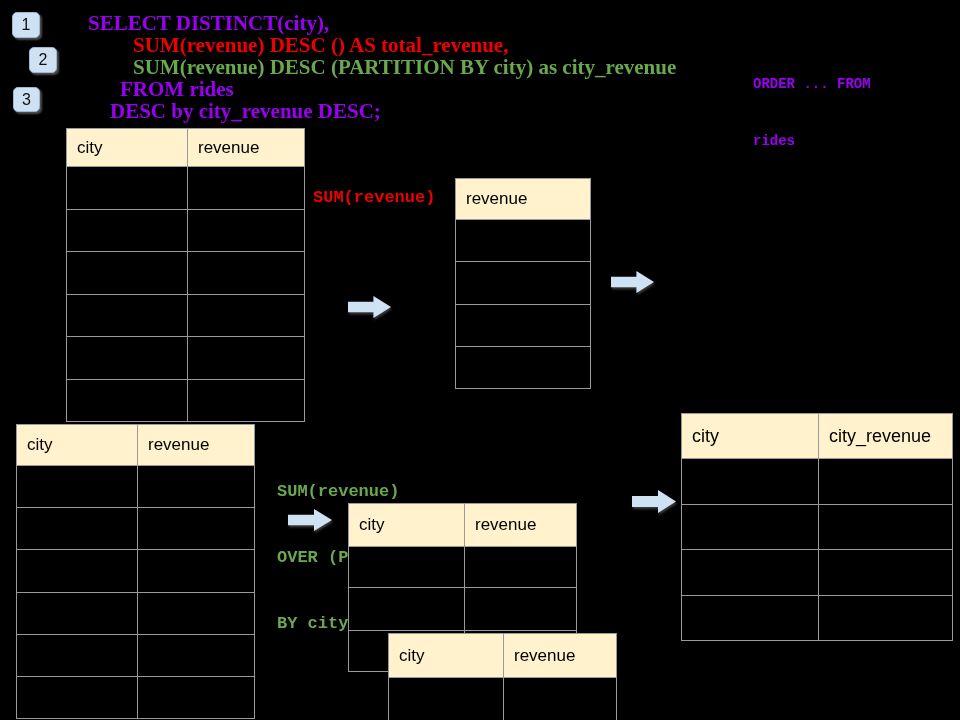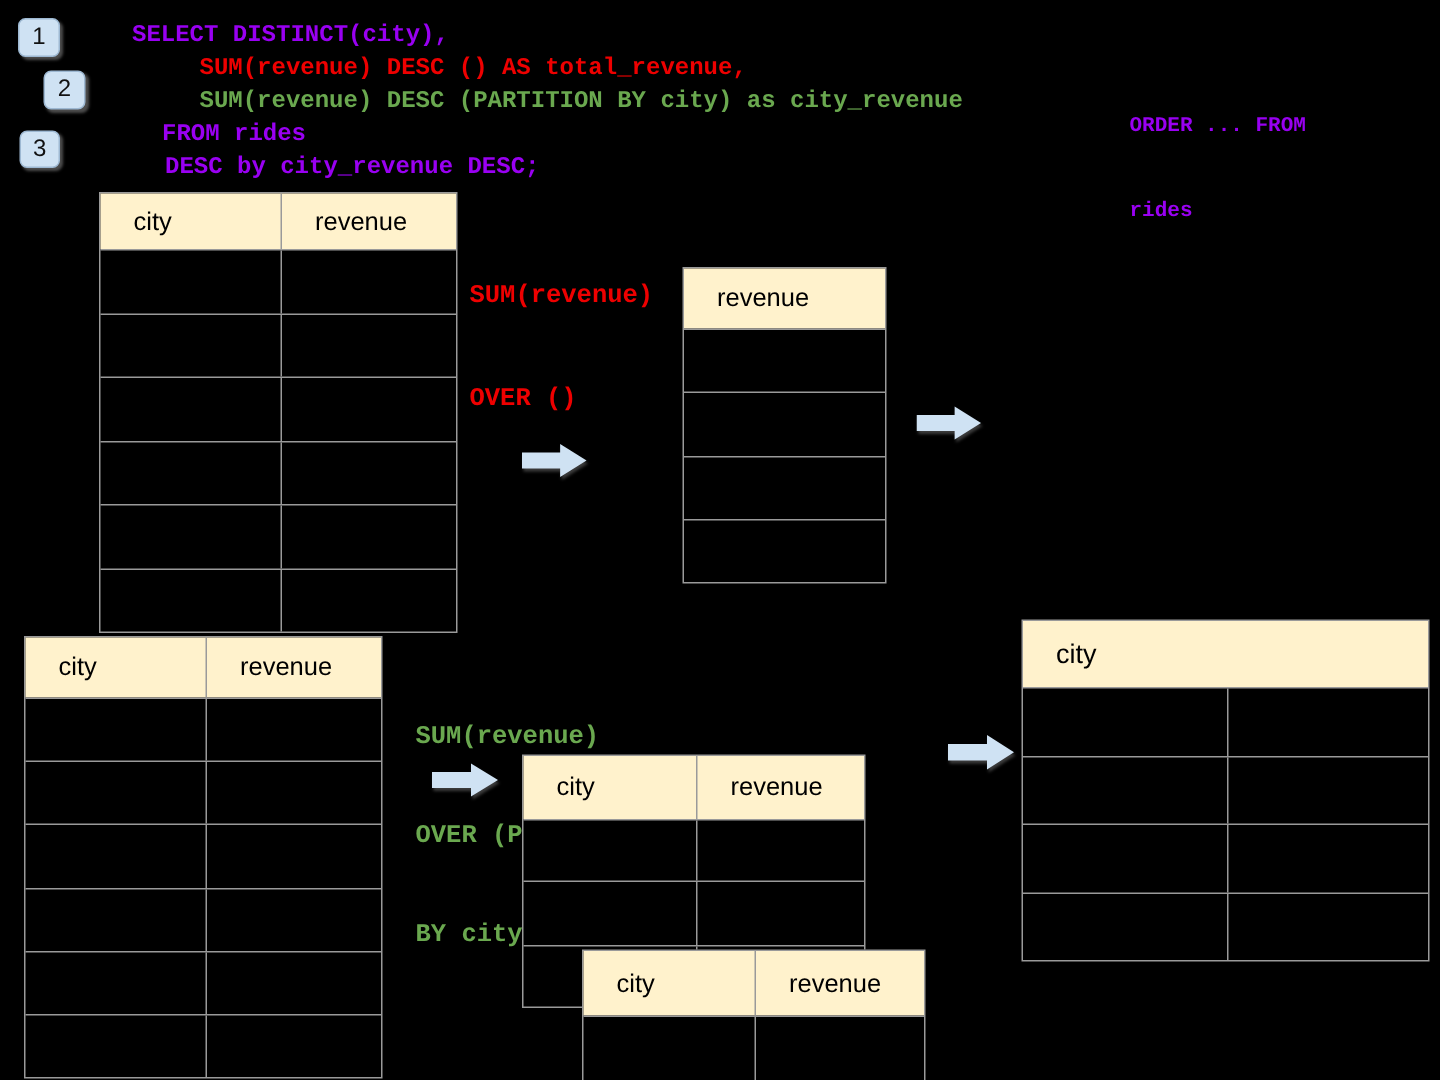--- a/index.html
+++ b/index.html
@@ -6,25 +6,25 @@
   body{
     width:960px;height:720px;
     background:#000000;
     position:relative;
     overflow:hidden;
     font-family:"Liberation Sans",sans-serif;
   }
   
   .code{
     position:absolute;
-    font-family:Liberation Mono, monospace;
+    font-family:Liberation Serif, serif;
     font-weight:bold;
     white-space:pre;
     line-height:18px;
-    font-size:16px;
+    font-size:21px;
   }
   .purple{color:#9900f2;}
   .red{color:#ee0000;}
   .green{color:#6aa84f;}
   
   .badge{
     position:absolute;
     background:#cfe2f3;
     border:1px solid #9db8d2;
     border-radius:5px;
@@ -37,21 +37,21 @@
   
   .tbl{
     position:absolute;
     background:#000000;
     border:1px solid #9a9a9a;
     box-sizing:border-box;
   }
   .thead{display:flex;background:#fff2cc;}
   .th{
     display:flex;align-items:center;
-    padding-left:22px;
+    padding-left:10px;
     color:#000000;
     box-sizing:border-box;
     font-size:17px;
   }
   .th + .th{border-left:1px solid #9a9a9a;}
   .trow{display:flex;border-top:1px solid #9a9a9a;}
   .td{box-sizing:border-box;}
   .td + .td{border-left:1px solid #9a9a9a;}
   
   .arrow{position:absolute;filter:drop-shadow(1px 2px 1px #3c3c3c);}
@@ -61,31 +61,30 @@
 </head>
 <body>
 
 <div class="badge" style="left:12px;top:12px;width:28px;height:26px;">1</div>
 <div class="badge" style="left:29px;top:47px;width:28px;height:26px;">2</div>
 <div class="badge" style="left:13px;top:87px;width:27px;height:25px;">3</div>
 
 <div class="code purple" style="left:88px;top:14px;">SELECT DISTINCT(city),</div>
 <div class="code red" style="left:133px;top:36px;">SUM(revenue) DESC () AS total_revenue,</div>
 <div class="code green" style="left:133px;top:58px;">SUM(revenue) DESC (PARTITION BY city) as city_revenue</div>
-<div class="code purple" style="left:108px;top:80px;">FROM rides</div>
+<div class="code purple" style="left:120px;top:80px;">FROM rides</div>
 <div class="code purple" style="left:110px;top:102px;">DESC by city_revenue DESC;</div>
 
 <div class="annotation purple" style="left:753px;top:37px;font-size:14px;line-height:19px;">
   <div>ORDER ... FROM</div>
   <div>rides</div>
 </div>
 
 <div class="annotation red" style="left:313px;top:140px;font-size:17px;line-height:23px;">
   <div>SUM(revenue)</div>
-  <div>OVER ()</div>
 </div>
 
 <div class="annotation green" style="left:277px;top:437px;font-size:17px;line-height:22px;">
   <div>SUM(revenue)</div>
   <div>OVER (PARTITION</div>
   <div>BY city)</div>
 </div>
 
 <div class="tbl" style="left:66px;top:128px;width:239px;">
   <div class="thead" style="height:37px;">
@@ -194,20 +193,21 @@
   <div class="trow" style="height:42px;">
       <div class="td" style="width:114px;"></div>
       <div class="td" style="flex:1;"></div>
     </div>
 
 </div>
 
 <div class="tbl" style="left:681px;top:413px;width:272px;">
   <div class="thead" style="height:44px;">
     <div class="th" style="width:136px;font-size:18px;">city</div>
+    <div class="th" style="flex:1;font-size:18px;">city_revenue</div>
   </div>
   <div class="trow" style="height:44.5px;">
       <div class="td" style="width:136px;"></div>
       <div class="td" style="flex:1;"></div>
     </div>
   <div class="trow" style="height:44.5px;">
       <div class="td" style="width:136px;"></div>
       <div class="td" style="flex:1;"></div>
     </div>
   <div class="trow" style="height:44.5px;">

